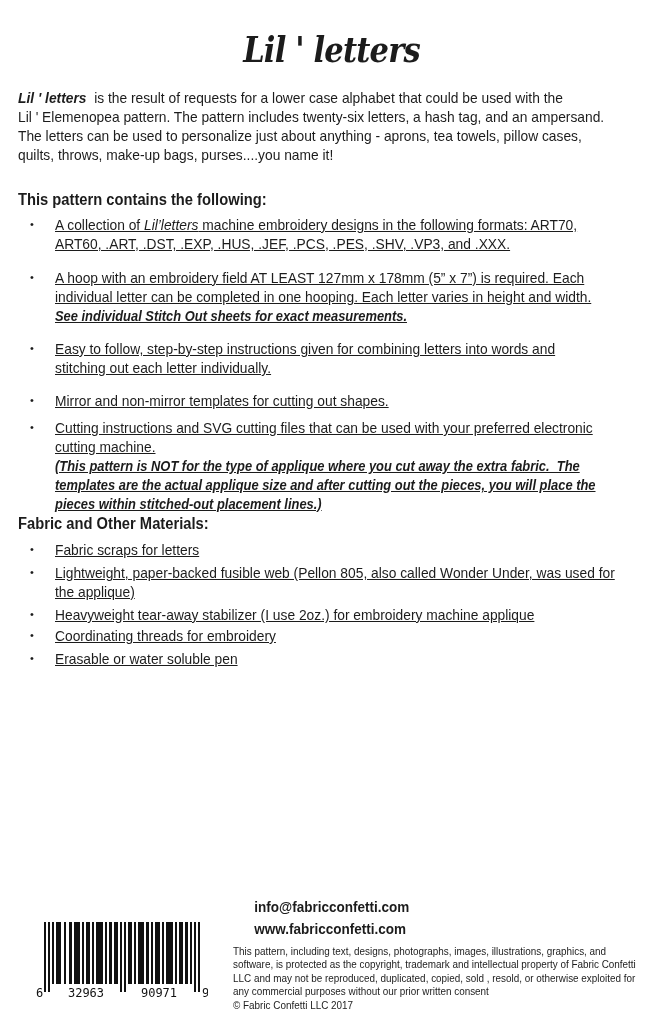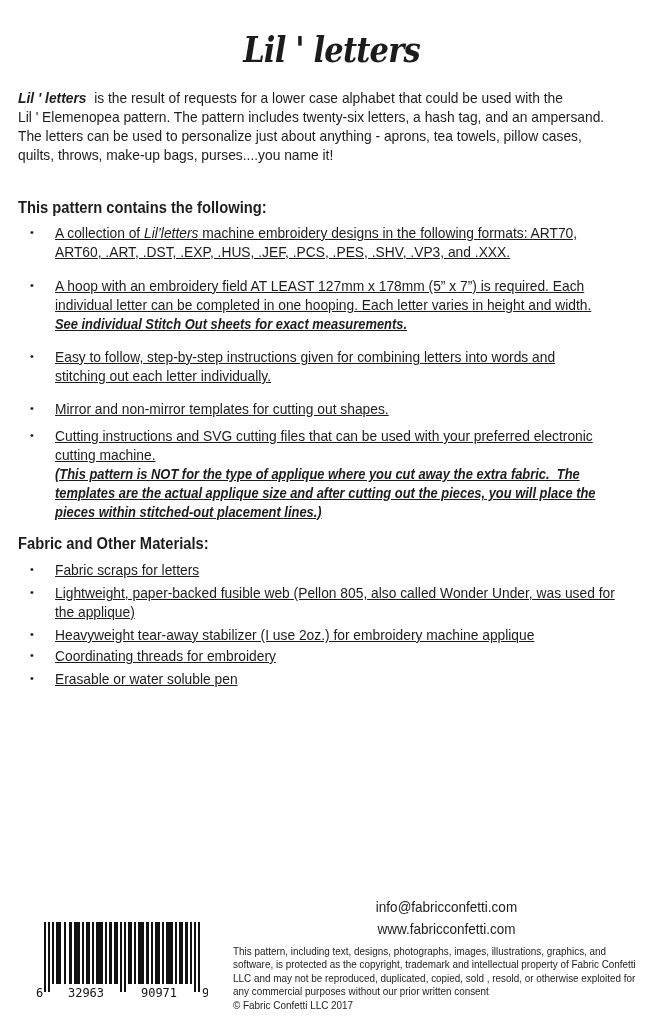--- a/index.html
+++ b/index.html
@@ -15,31 +15,31 @@
     font-size:36px;letter-spacing:-1px;
     transform:scaleX(0.85);transform-origin:50% 0;
   }
   .content{position:absolute;left:18px;top:88px;width:616px;font-size:15px;line-height:19px;}
   .ln{display:block;white-space:pre;transform:scaleX(0.92);transform-origin:0 0;}
   .ln.cond{transform:scaleX(0.86);}
   .lead{font-weight:bold;font-style:italic;}
   .it{font-style:italic;}
   .emph{font-weight:bold;font-style:italic;}
   .heading{font-weight:bold;font-size:16px;}
-  .h1m{margin-top:34px;}
-  .h2m{margin-top:13px;}
+  .h1m{margin-top:26px;}
+  .h2m{margin-top:1px;}
   .bullet{display:flex;}
   .b-m1{margin-top:6px;}  .b-m2{margin-top:15px;} .b-m3{margin-top:14px;}
   .b-m4{margin-top:14px;} .b-m5{margin-top:8px;}
   .m-m1{margin-top:7px;}  .m-m2{margin-top:4px;}  .m-m3{margin-top:4px;}
   .m-m4{margin-top:2px;}  .m-m5{margin-top:4px;}
   .bdot{flex:0 0 37px;box-sizing:border-box;padding-left:12px;font-size:11px;}
   .btext{flex:1 1 auto;min-width:0;text-decoration:underline;}
   .footer-right{position:absolute;left:233px;top:896px;width:427px;}
-  .contact{font-weight:normal;font-size:15px;line-height:22px;text-align:center;}
+  .contact{font-weight:bold;font-size:15px;line-height:22px;text-align:left;}
   .contact .ln{transform:scaleX(0.9);transform-origin:50% 0;}
   .legal{margin-top:5px;font-size:11px;line-height:13.4px;}
   .legal .ln{transform:scaleX(0.9);}
   .barcode{position:absolute;left:36px;top:920px;width:172px;height:78px;}
   .barcode svg{display:block;}
   .bc-digit{font-family:"DejaVu Sans Mono",monospace;font-size:12px;fill:#111;}
 </style>
 </head>
 <body>
 

